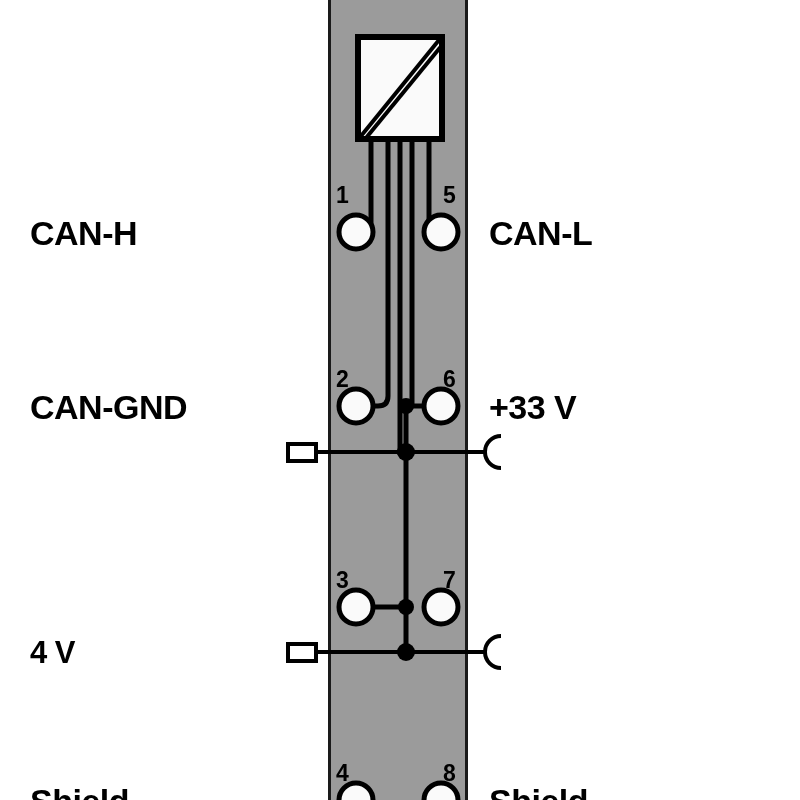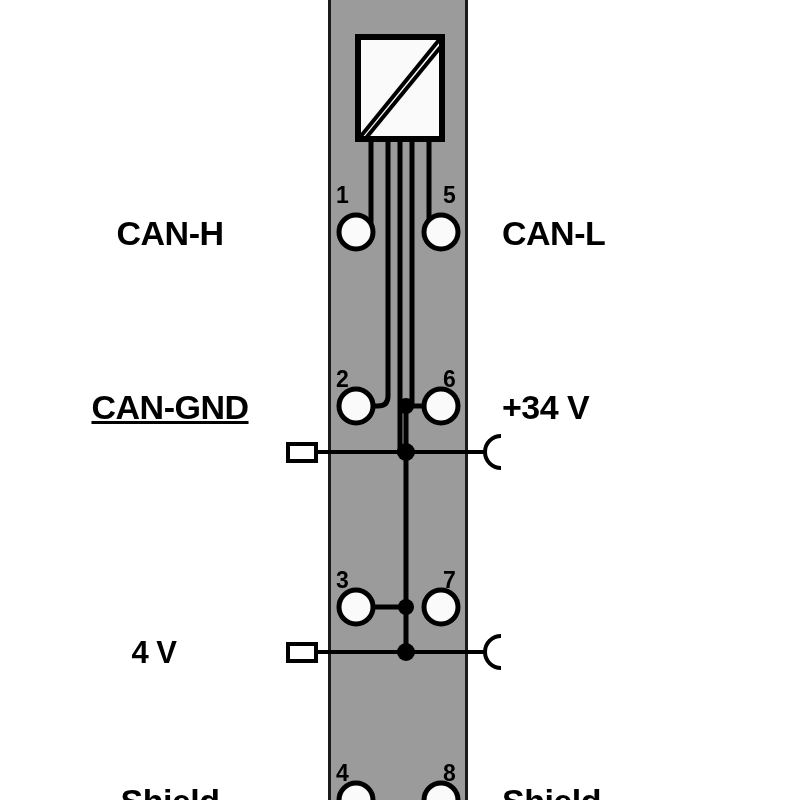--- a/index.html
+++ b/index.html
@@ -38,24 +38,23 @@
   .lbl-side {
     font-size: 34px;
     letter-spacing: -0.5px;
   }
   .lbl-supply {
     font-size: 31px;
     letter-spacing: -0.5px;
   }
   .lbl-right {
     text-align: left;
-    margin-left: 13px;
   }
   .lbl-left {
-    text-align: center;
+    text-align: left;
   }
   .pinnum {
     position: absolute;
     font-family: "Liberation Sans", sans-serif;
     font-weight: bold;
     font-size: 23px;
     color: #000000;
     line-height: 1;
   }
 </style>
@@ -143,21 +142,21 @@
   <span class="pinnum" style="left:336px; top:368px;">2</span>
   <span class="pinnum" style="left:443px; top:368px;">6</span>
   <span class="pinnum" style="left:336px; top:569px;">3</span>
   <span class="pinnum" style="left:443px; top:569px;">7</span>
   <span class="pinnum" style="left:336px; top:762px;">4</span>
   <span class="pinnum" style="left:443px; top:762px;">8</span>
 
   <span class="lbl lbl-side lbl-left" style="left:30px;  top:216px; width:280px;">CAN-H</span>
   <span class="lbl lbl-side lbl-right" style="left:489px; top:216px;">CAN-L</span>
 
-  <span class="lbl lbl-side lbl-left" style="left:30px;  top:390px; width:280px;text-decoration:underline;">CAN-GND</span>
-  <span class="lbl lbl-side lbl-right" style="left:489px; top:390px;">+34 V</span>
+  <span class="lbl lbl-side lbl-left" style="left:30px;  top:390px; width:280px;">CAN-GND</span>
+  <span class="lbl lbl-side lbl-right" style="left:489px; top:390px;">+33 V</span>
 
   <span class="lbl lbl-supply lbl-left" style="left:30px; top:637px; width:248px;">4 V</span>
 
   <span class="lbl lbl-side lbl-left" style="left:30px;  top:784px; width:280px;">Shield</span>
   <span class="lbl lbl-side lbl-right" style="left:489px; top:784px;">Shield</span>
 
 </div>
 
 </body></html>

